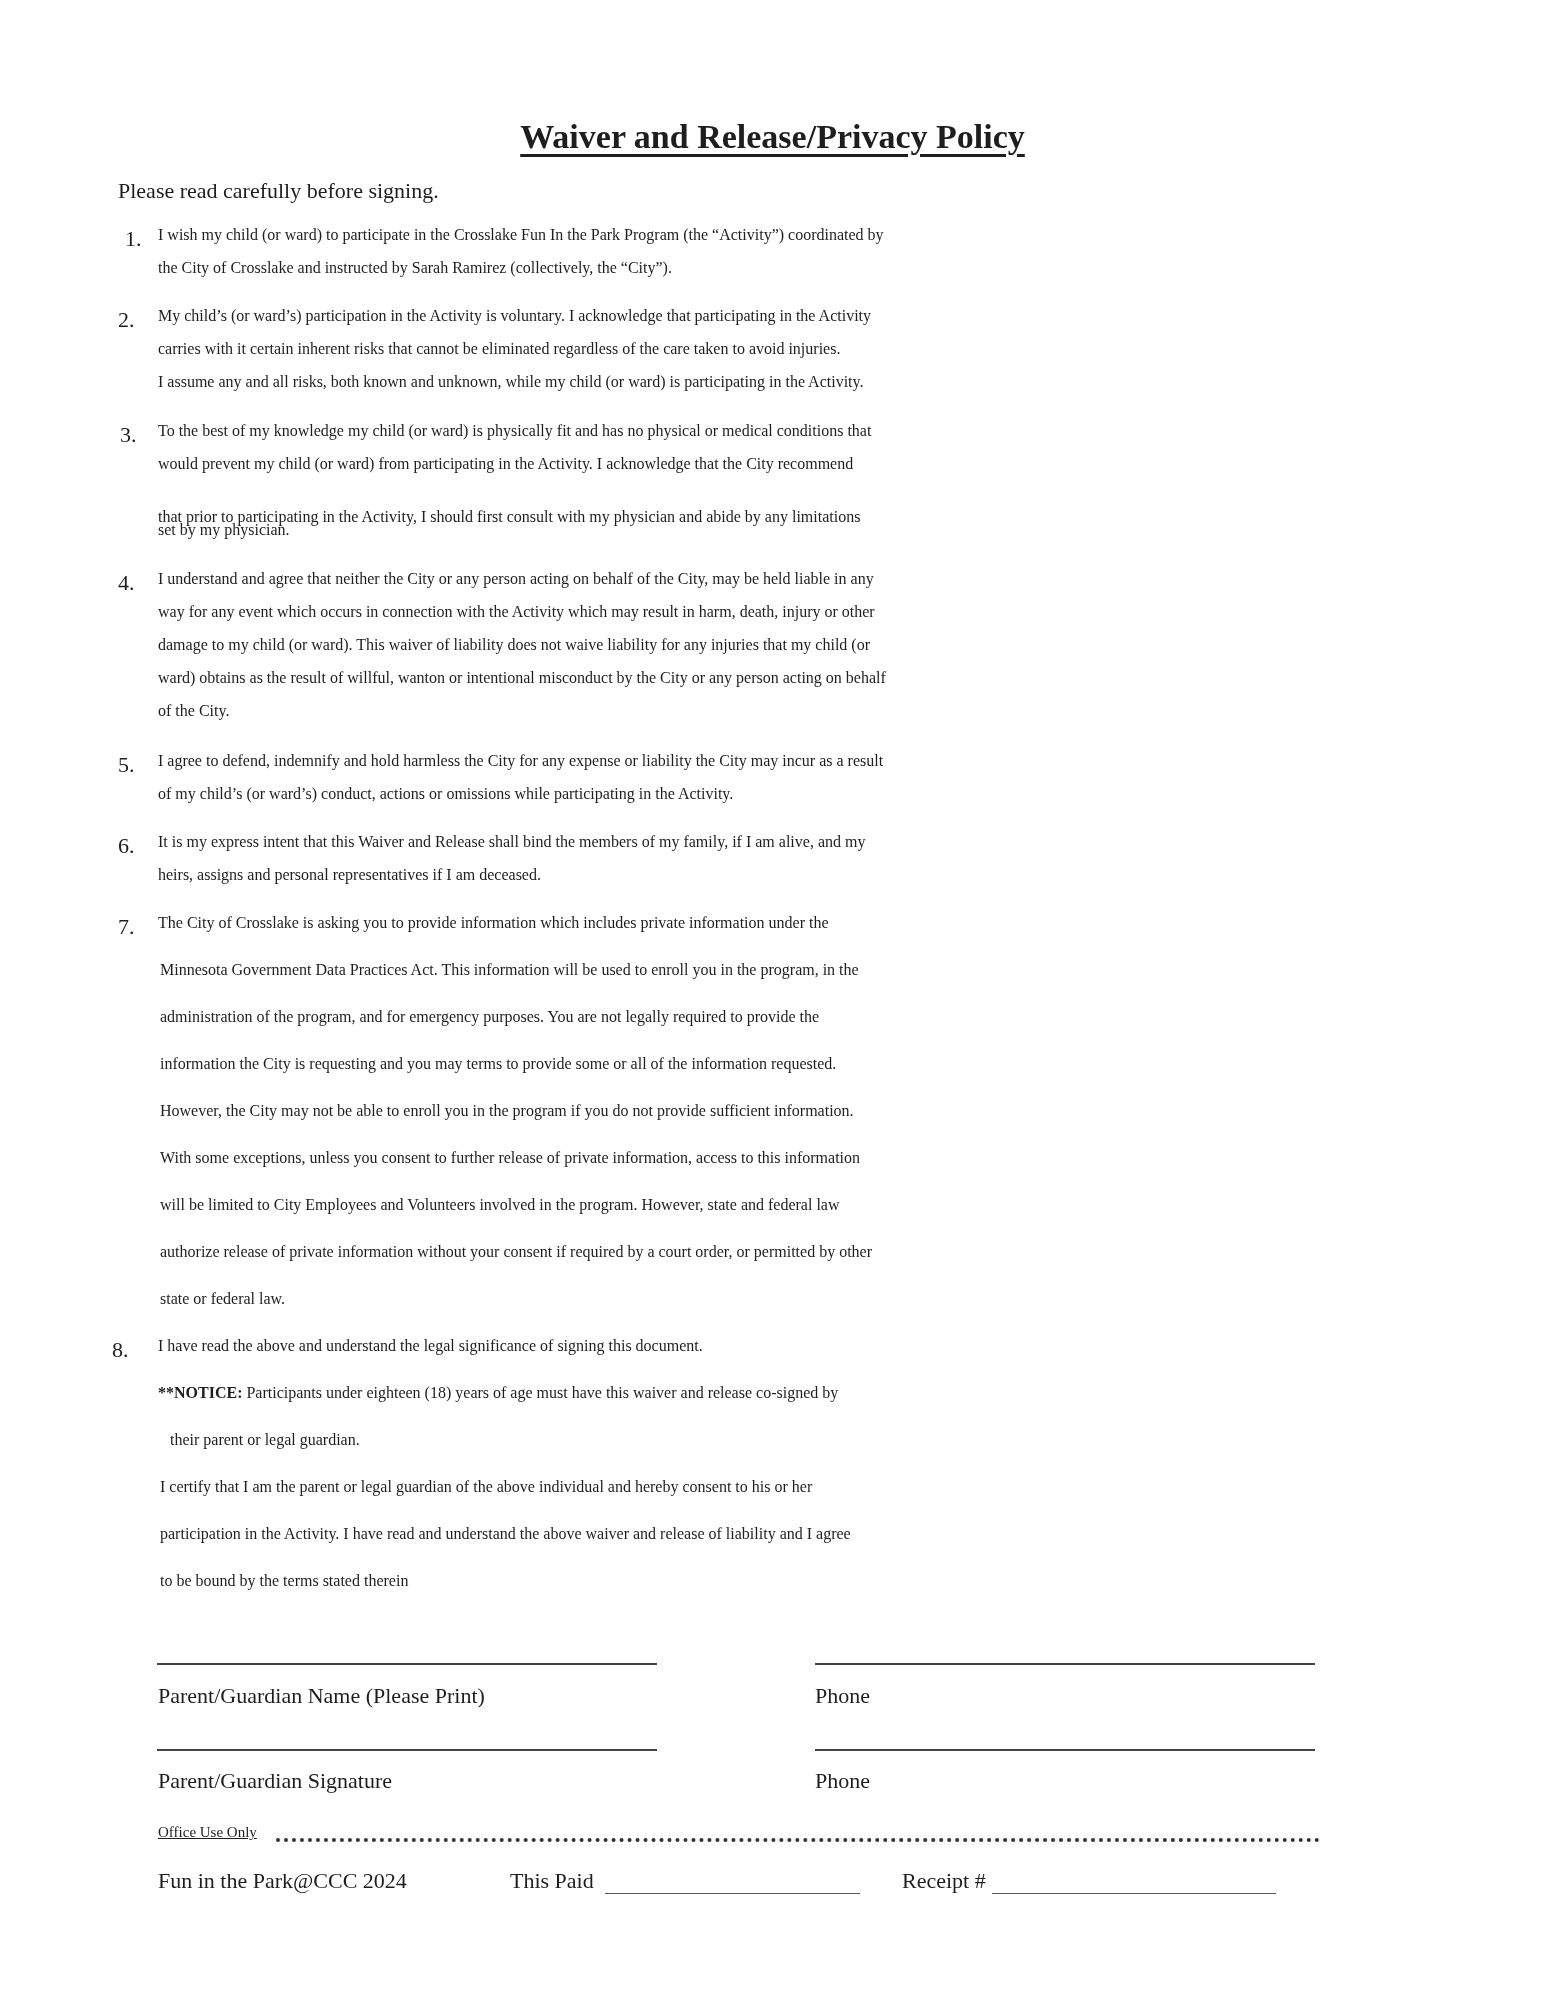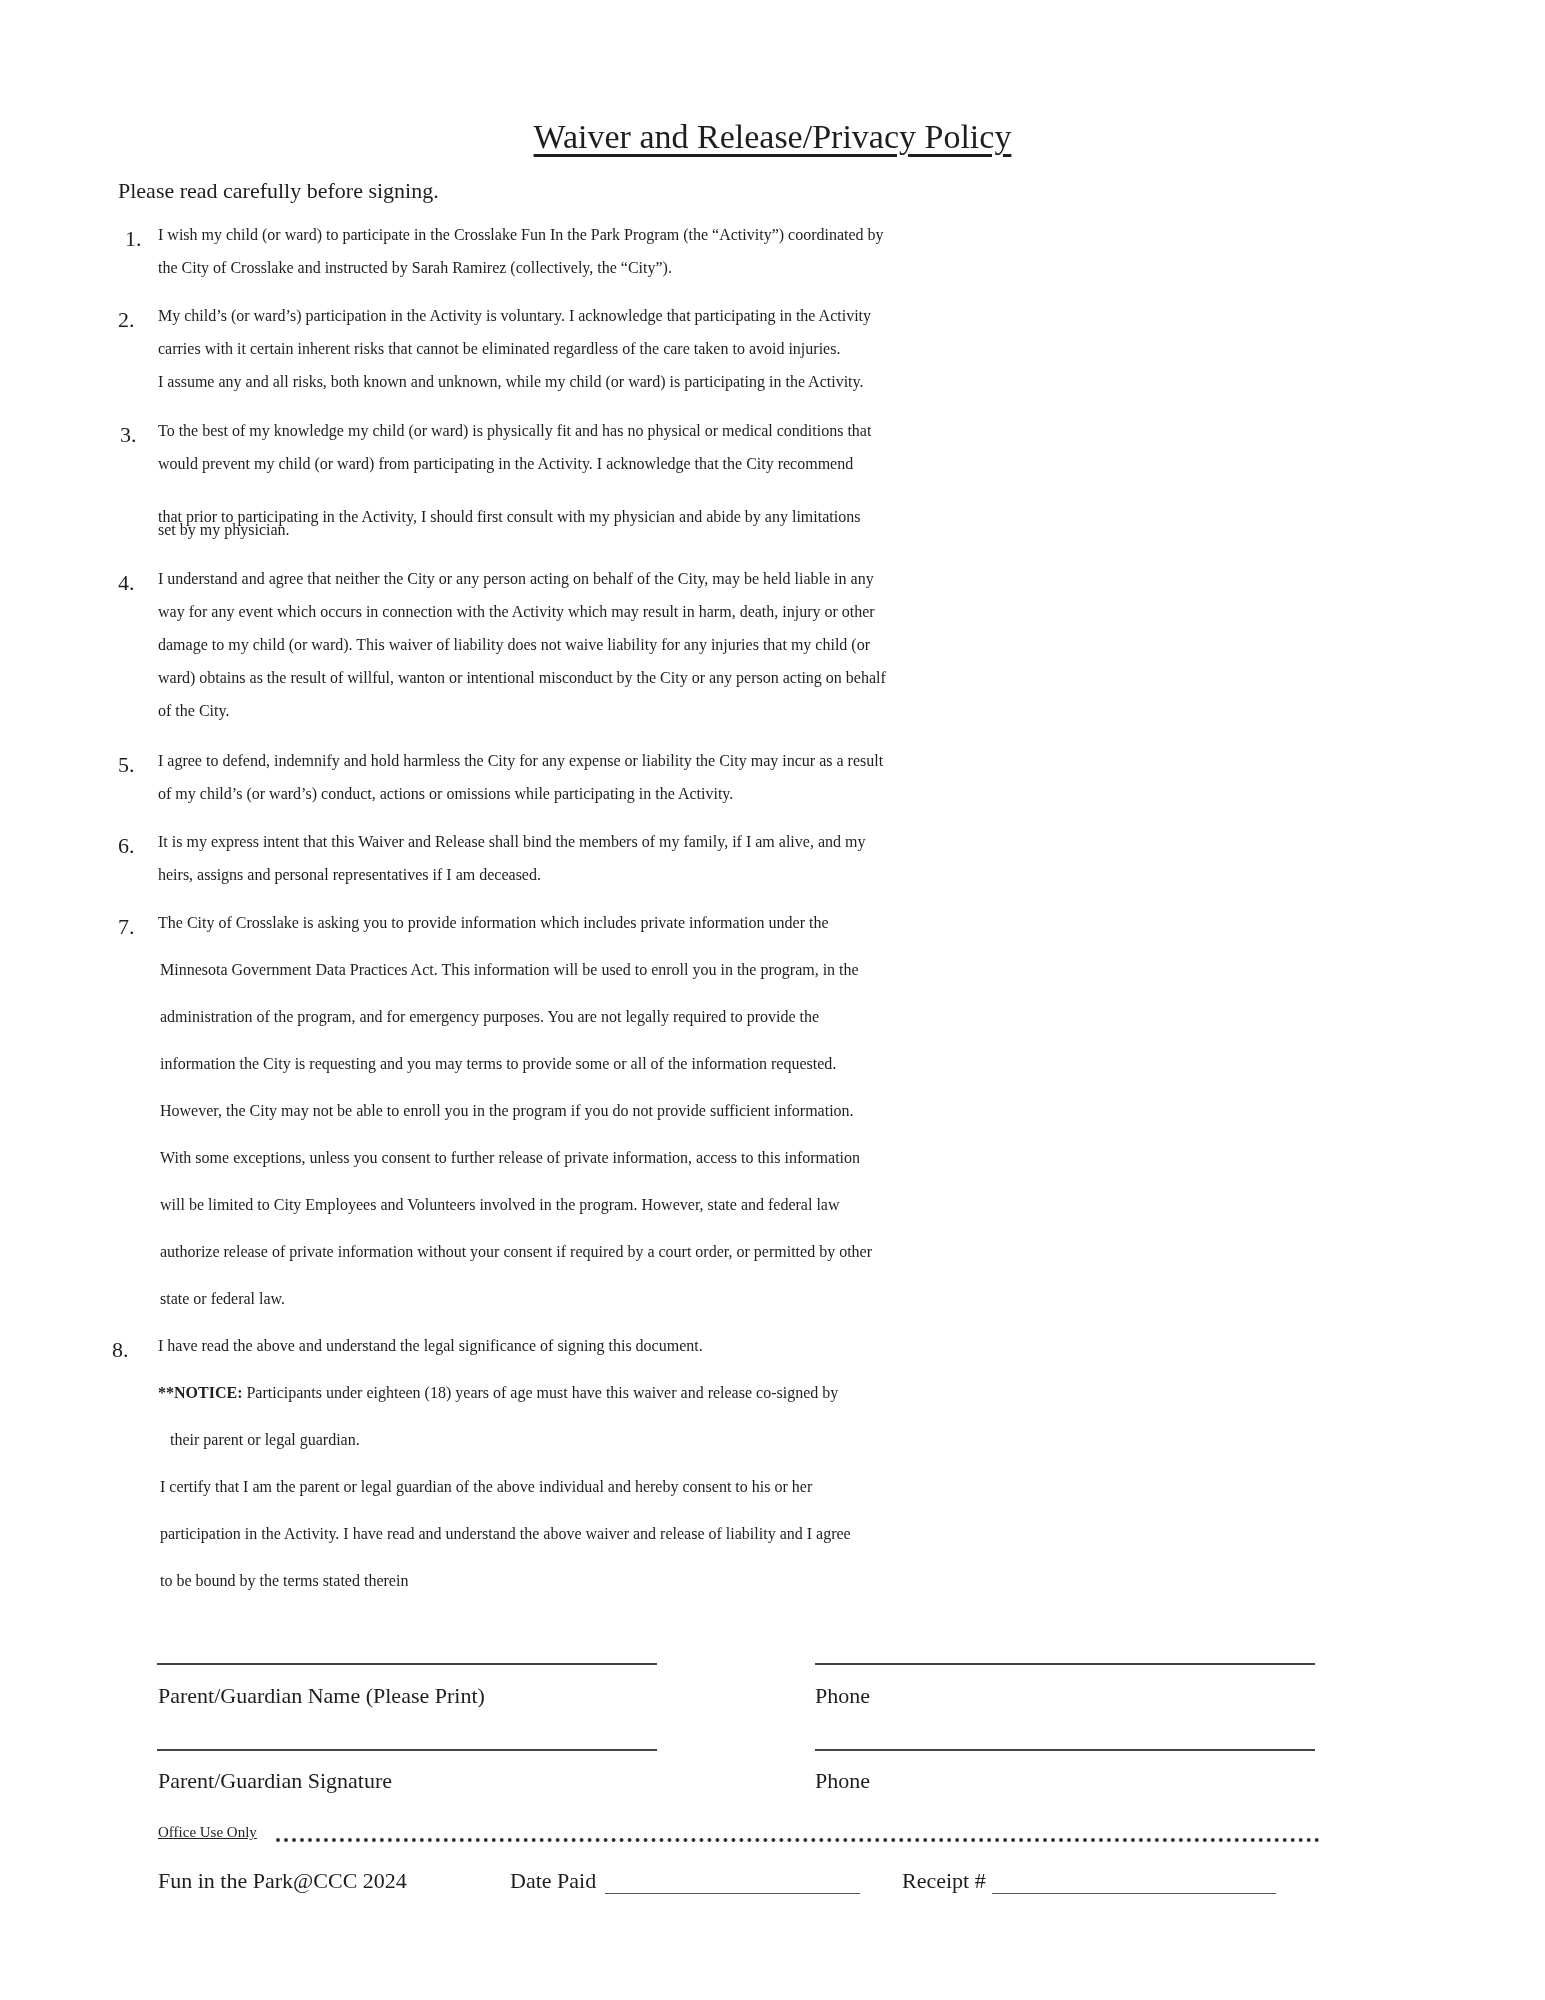--- a/index.html
+++ b/index.html
@@ -1,19 +1,19 @@
 <!DOCTYPE html>
 <html><head>
 <meta charset="utf-8">
 <style>
   html, body { margin: 0; padding: 0; background: #ffffff; }
   body { width: 1545px; height: 2000px; position: relative; overflow: hidden;
          font-family: "Liberation Serif", "DejaVu Serif", serif; color: #1e1e1e; }
   .abs { position: absolute; white-space: nowrap; }
-  .title { left: 0; width: 1545px; top: 118px; text-align: center; font-size: 34px; font-weight: normal; }
+  .title { left: 0; width: 1545px; top: 118px; text-align: center; font-size: 34px; font-weight: bold; }
   .title span { text-decoration: underline; text-decoration-thickness: 3px; text-underline-offset: 6px; }
   .intro { left: 118px; top: 178px; font-size: 22px; font-weight: normal; text-align: center; }
   .num { font-size: 22px; }
   .line { font-size: 16px; }
   .notice-strong { font-weight: bold; }
   .rule { position: absolute; height: 0; border-top: 2px solid #444; }
   .label { font-size: 22px; }
   .office { font-size: 15px; text-decoration: underline; text-align: right; }
   .dots { position: absolute; height: 0; border-top: 4px dotted #333; }
   .blank { position: absolute; height: 0; border-top: 1.5px solid #555; }
@@ -107,19 +107,19 @@
     <div class="rule" style="left:815px;top:1749px;width:500px"></div>
     <div class="abs label" style="left:158px;top:1768px">Parent/Guardian Signature</div>
     <div class="abs label" style="left:815px;top:1768px">Phone</div>
   </div>
 
   <div>
     <div class="abs office" style="left:158px;top:1824px">Office Use Only</div>
     <div class="dots" style="left:276px;top:1838px;width:1044px"></div>
 
     <div class="abs label" style="left:158px;top:1868px">Fun in the Park@CCC 2024</div>
-    <div class="abs label" style="left:510px;top:1868px">Date Paid</div>
+    <div class="abs label" style="left:510px;top:1868px">This Paid</div>
     <div class="blank" style="left:605px;top:1893px;width:255px"></div>
     <div class="abs label" style="left:902px;top:1868px">Receipt #</div>
     <div class="blank" style="left:992px;top:1893px;width:284px"></div>
   </div>
 
 </div>
 
 </body></html>

